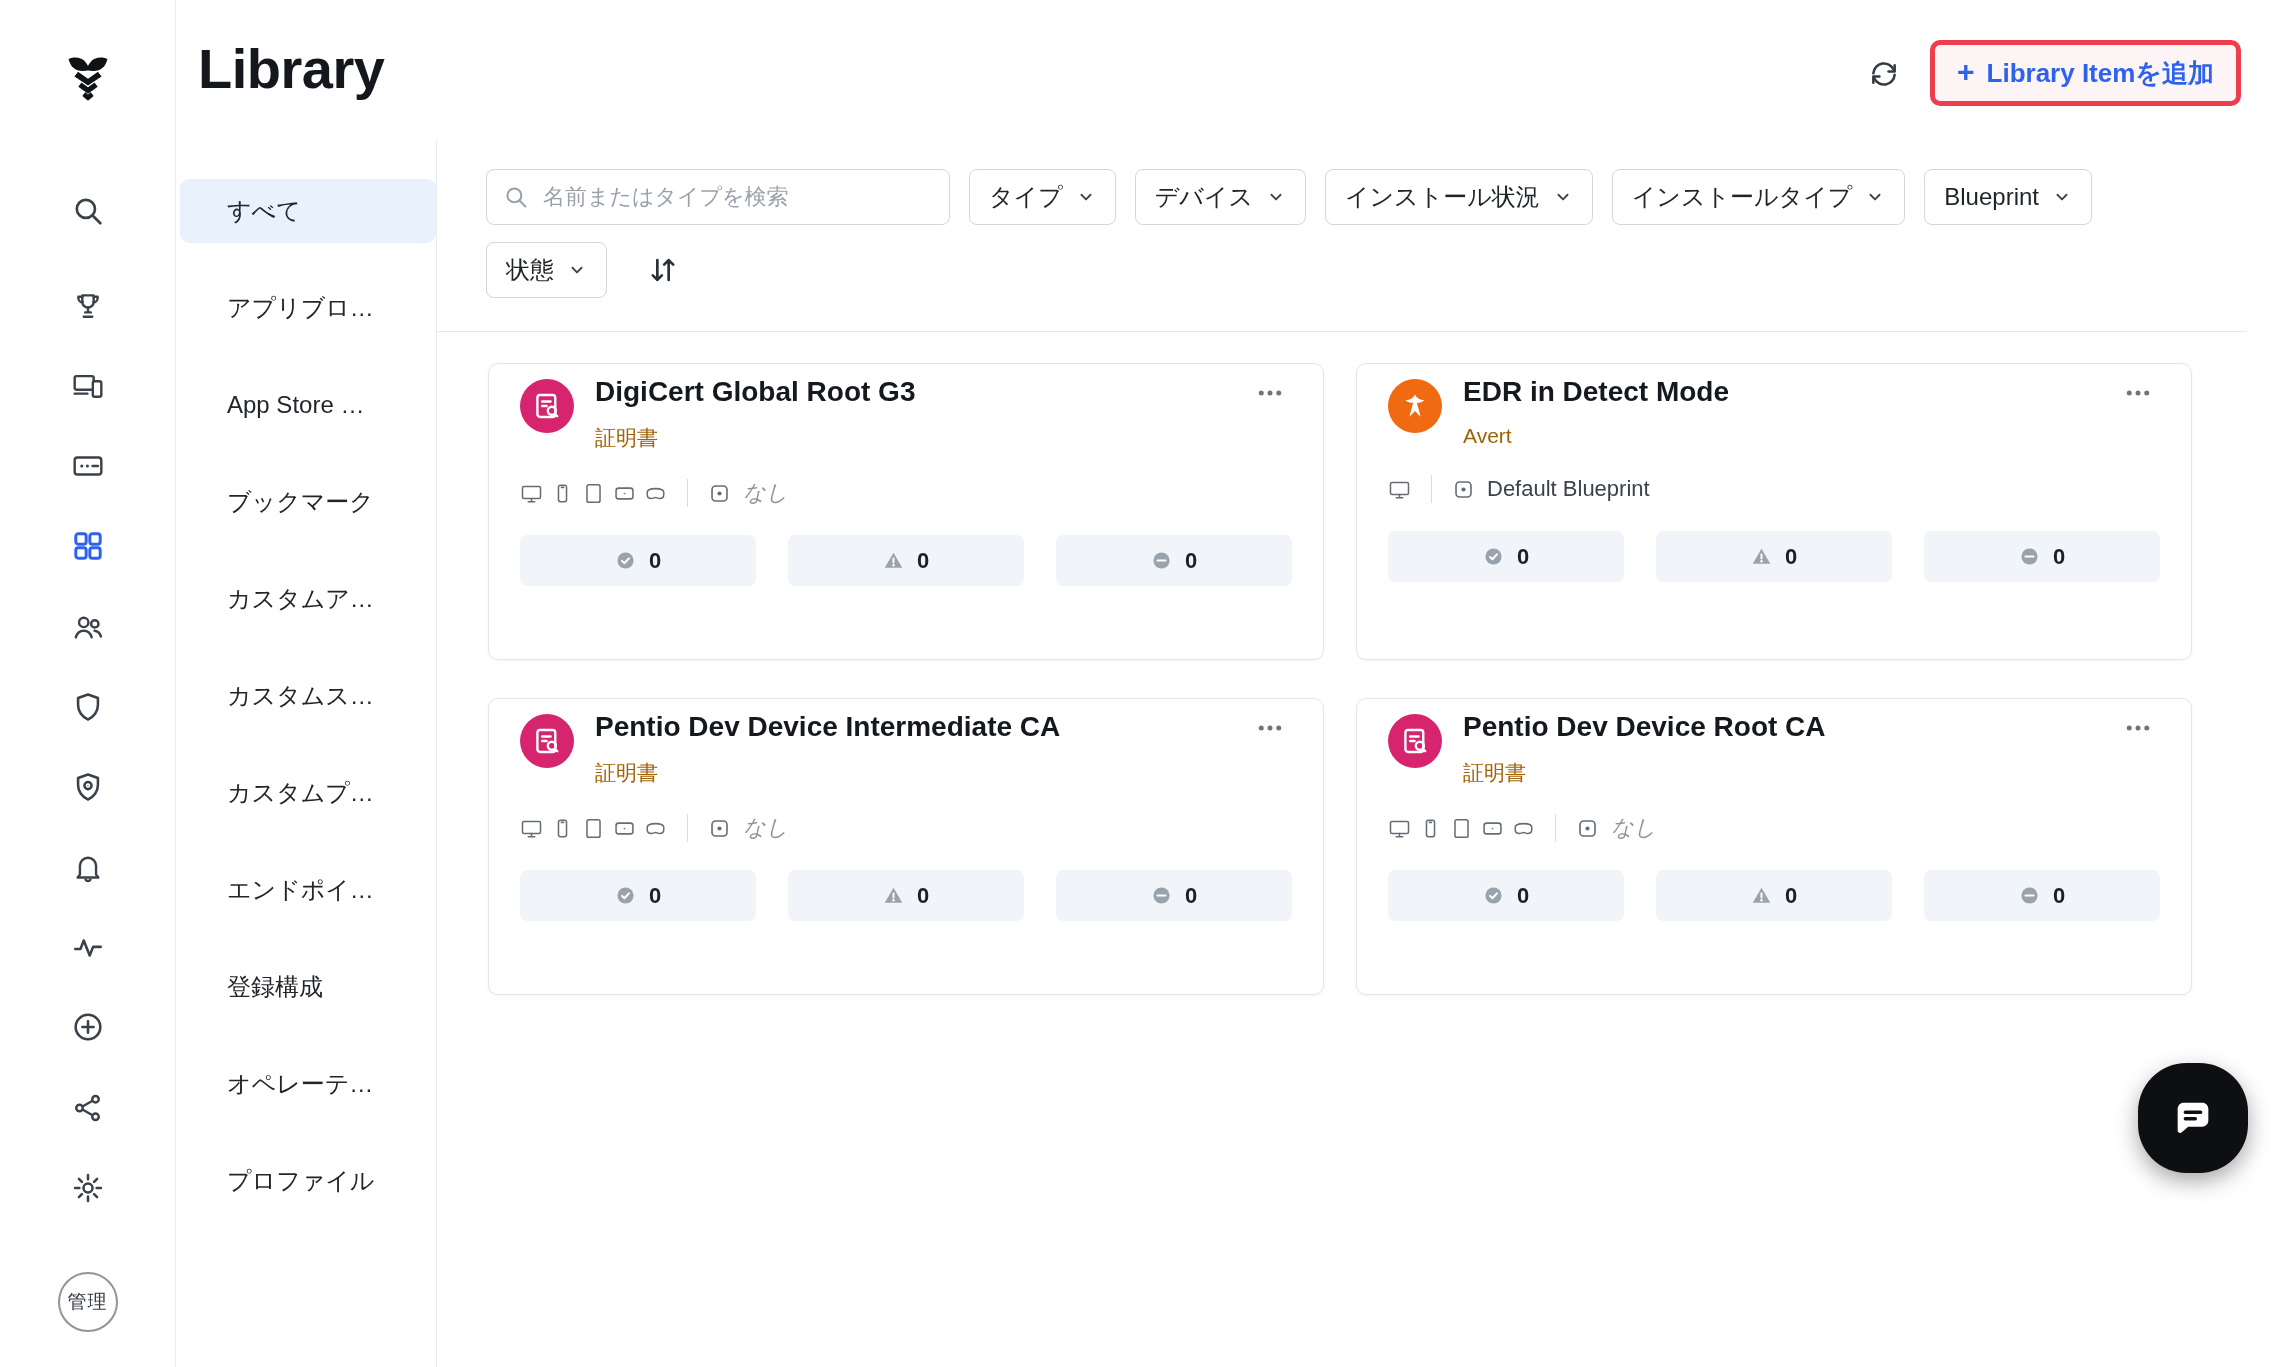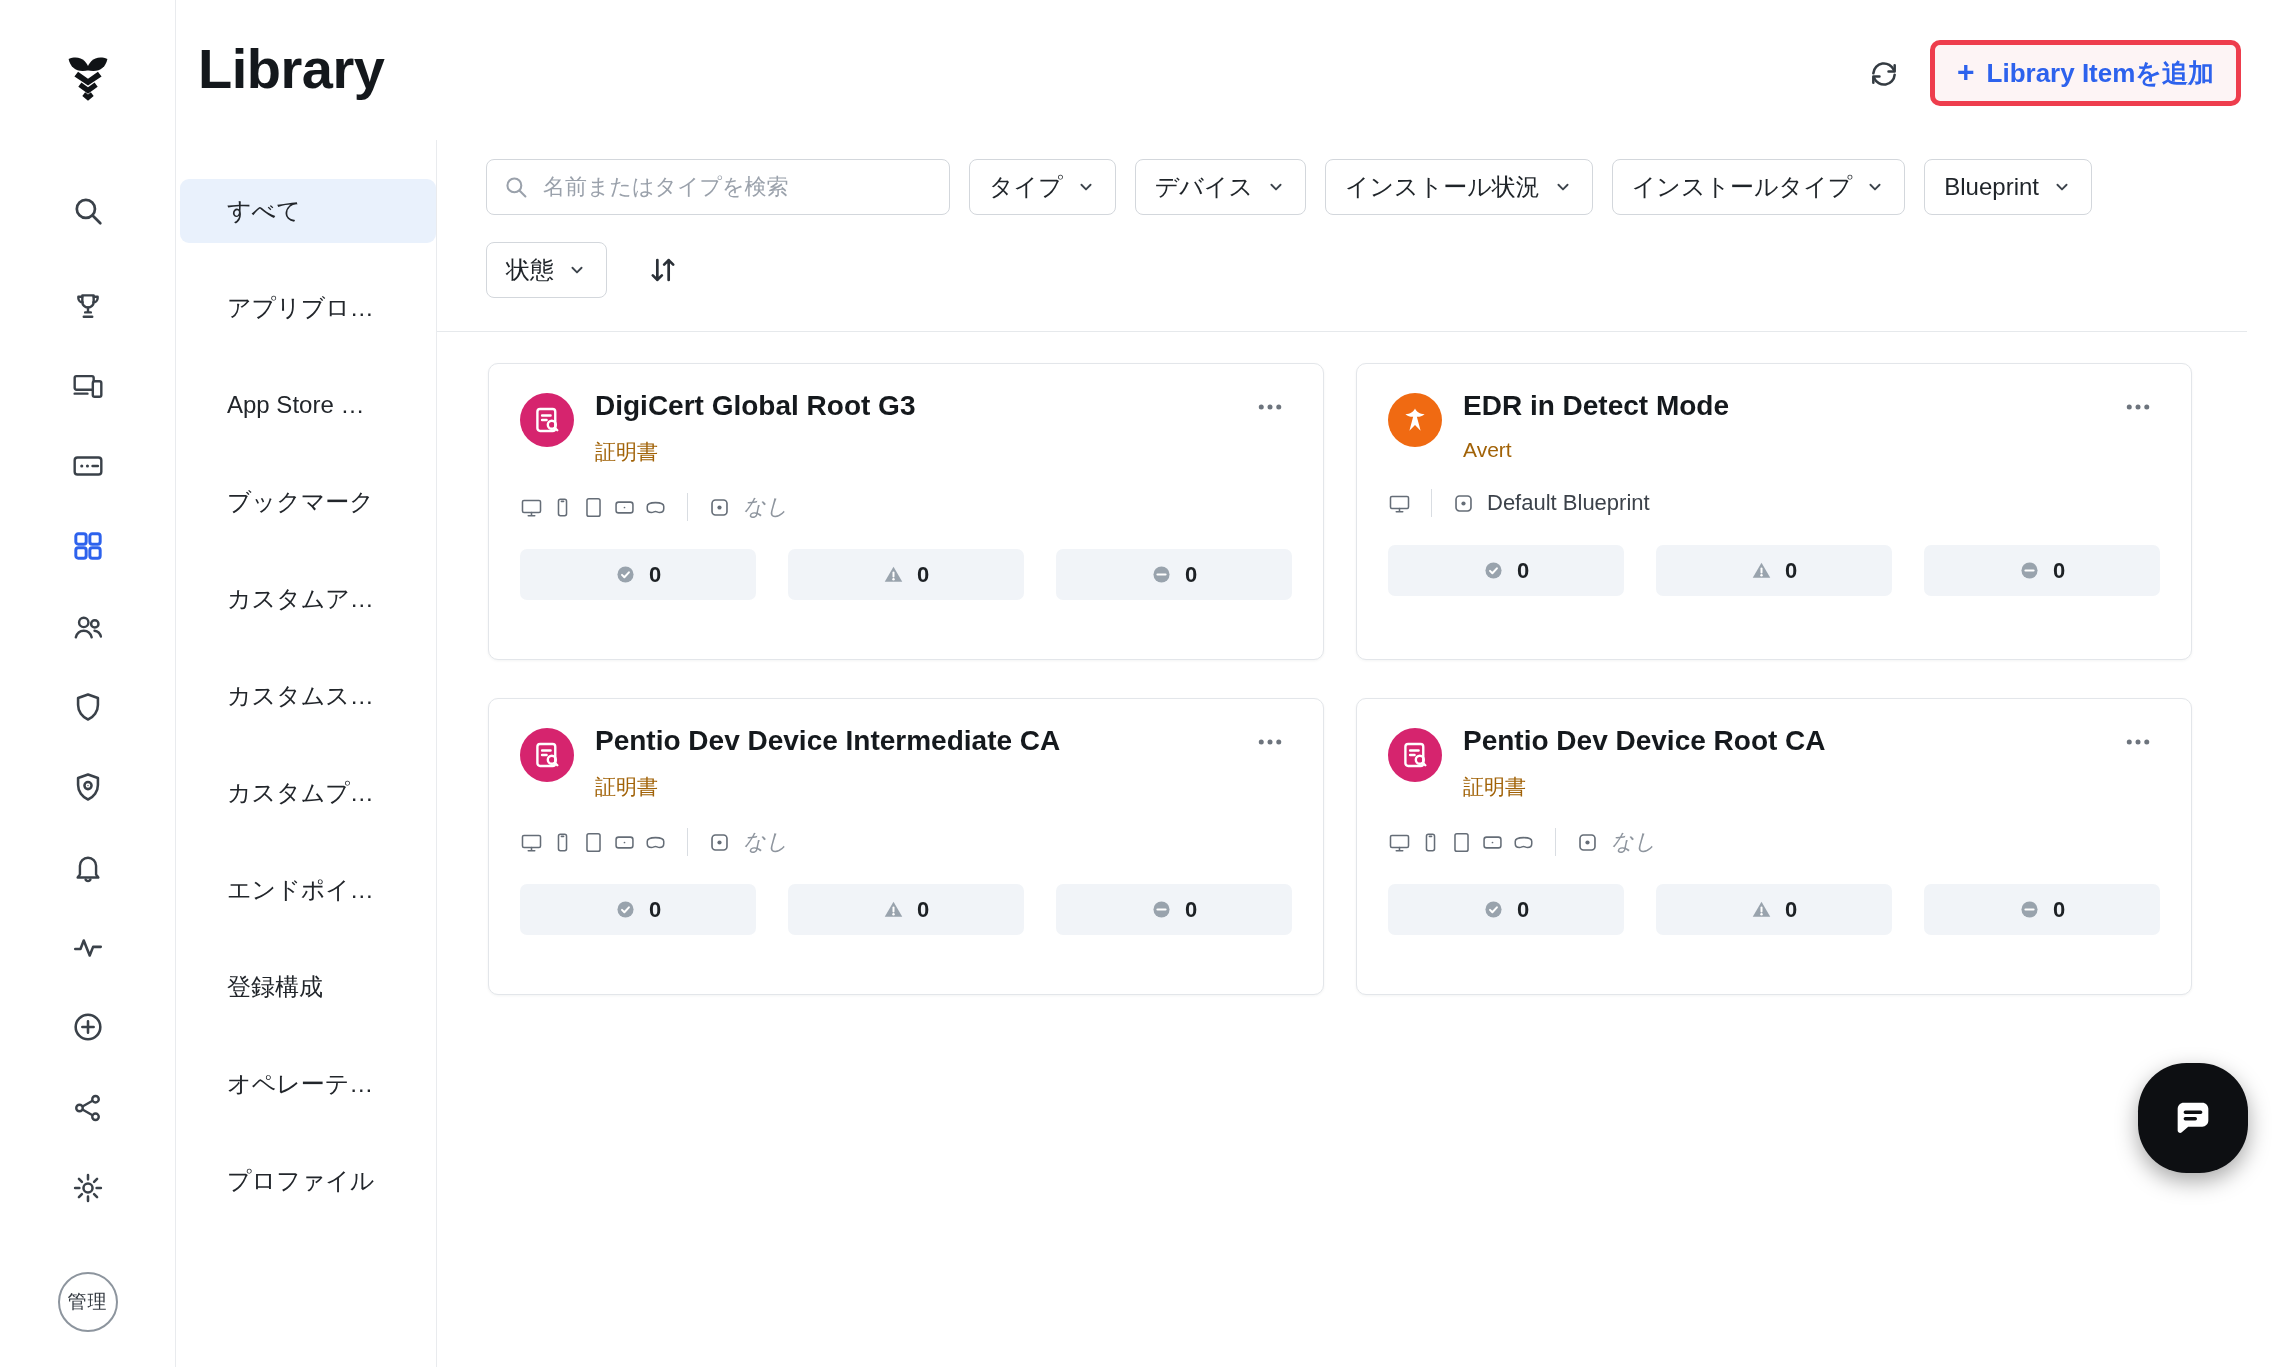--- a/index.html
+++ b/index.html
@@ -28,35 +28,35 @@
   .add-btn { position:absolute; left:1930px; top:40px; height:66px; display:flex; align-items:center; gap:12px; padding:0 22px; background:#fdf4f5; border:5px solid #ee3d4d; border-radius:10px; color:#2d62ed; font-size:26px; font-weight:700; cursor:pointer; }
   .add-btn .plus { font-size:30px; font-weight:700; line-height:1; margin-top:-3px; }
 
   
   .subnav { position:absolute; left:180px; top:179px; width:256px; height:1188px; overflow:hidden; }
   .nav-item { width:100%; height:64px; margin-bottom:33px; display:flex; align-items:center; padding-left:47px; font-size:24px; color:#22262b; border-radius:9px; cursor:pointer; white-space:nowrap; overflow:hidden; }
   .nav-item.active { background:#e9f1fc; }
   .vdivider { position:absolute; left:436px; top:140px; width:1px; height:1227px; background:#e9ebee; }
 
   
-  .filters-row1 { position:absolute; left:486px; top:159px; display:flex; gap:19px; align-items:center; }
+  .filters-row1 { position:absolute; left:486px; top:169px; display:flex; gap:19px; align-items:center; }
   .filters-row2 { position:absolute; left:486px; top:242px; display:flex; gap:34px; align-items:center; }
   .search-box { position:relative; width:464px; height:56px; }
   .search-box input { width:100%; height:100%; border:1px solid #d3d7dc; border-radius:8px; padding:0 16px 0 56px; font-size:22px; color:#22262b; font-family:"Liberation Sans", sans-serif; outline:none; background:#fff; }
   .search-box input::placeholder { color:#9aa1ab; }
   .search-box .sicon { position:absolute; left:17px; top:15px; width:26px; height:26px; color:#9aa1ab; pointer-events:none; }
   .drop { height:56px; display:flex; align-items:center; gap:13px; padding:0 19px; border:1px solid #d3d7dc; border-radius:8px; background:#fff; font-size:24px; color:#1f2429; cursor:pointer; white-space:nowrap; }
   .drop svg { width:20px; height:20px; color:#3c434b; }
   .sort-btn { width:44px; height:44px; display:flex; align-items:center; justify-content:center; color:#2a3037; cursor:pointer; }
   .sort-btn svg { width:34px; height:34px; }
   .hdivider { position:absolute; left:437px; top:331px; width:1810px; height:1px; background:#e6e9ec; }
 
   
   .cards { position:absolute; left:488px; top:363px; display:grid; grid-template-columns:836px 836px; grid-auto-rows:297px; column-gap:32px; row-gap:38px; }
-  .card { background:#fff; border:1px solid #e3e6ea; border-radius:10px; box-shadow:0 1px 3px rgba(20,30,40,.05); padding:26px 31px; display:flex; flex-direction:column; cursor:pointer; }
+  .card { background:#fff; border:1px solid #e3e6ea; border-radius:10px; box-shadow:0 1px 3px rgba(20,30,40,.05); padding:12px 31px; display:flex; flex-direction:column; cursor:pointer; }
   .card-head { display:flex; align-items:flex-start; }
   .app-ic { width:54px; height:54px; border-radius:50%; flex:0 0 54px; display:flex; align-items:center; justify-content:center; margin-top:3px; }
   .app-ic svg { width:32px; height:32px; }
   .app-ic.pink { background:#d6246e; }
   .app-ic.orange { background:#f06a12; }
   .card-titles { margin-left:21px; min-width:0; }
   .card-title { font-size:28px; font-weight:700; color:#15191d; white-space:nowrap; overflow:hidden; text-overflow:ellipsis; max-width:600px; }
   .card-sub { font-size:21px; color:#a16207; margin-top:16px; }
   .card-menu { margin-left:auto; width:44px; height:34px; display:flex; align-items:center; justify-content:center; color:#6d747d; cursor:pointer; border-radius:6px; }
   .card-menu svg { width:30px; height:30px; }

